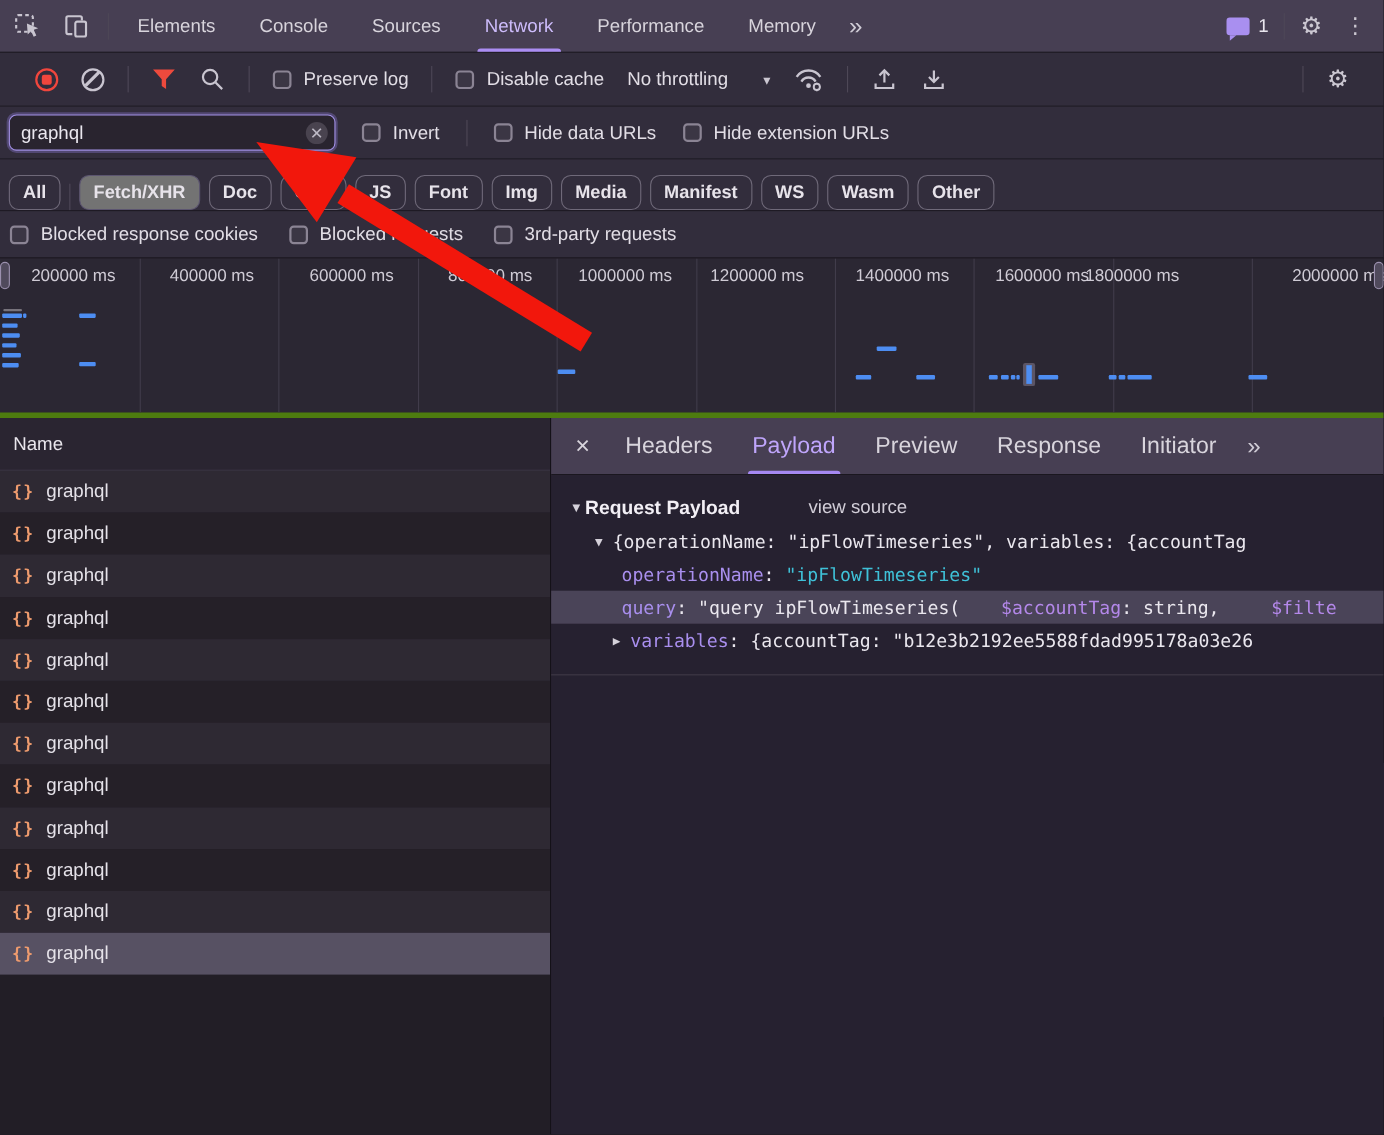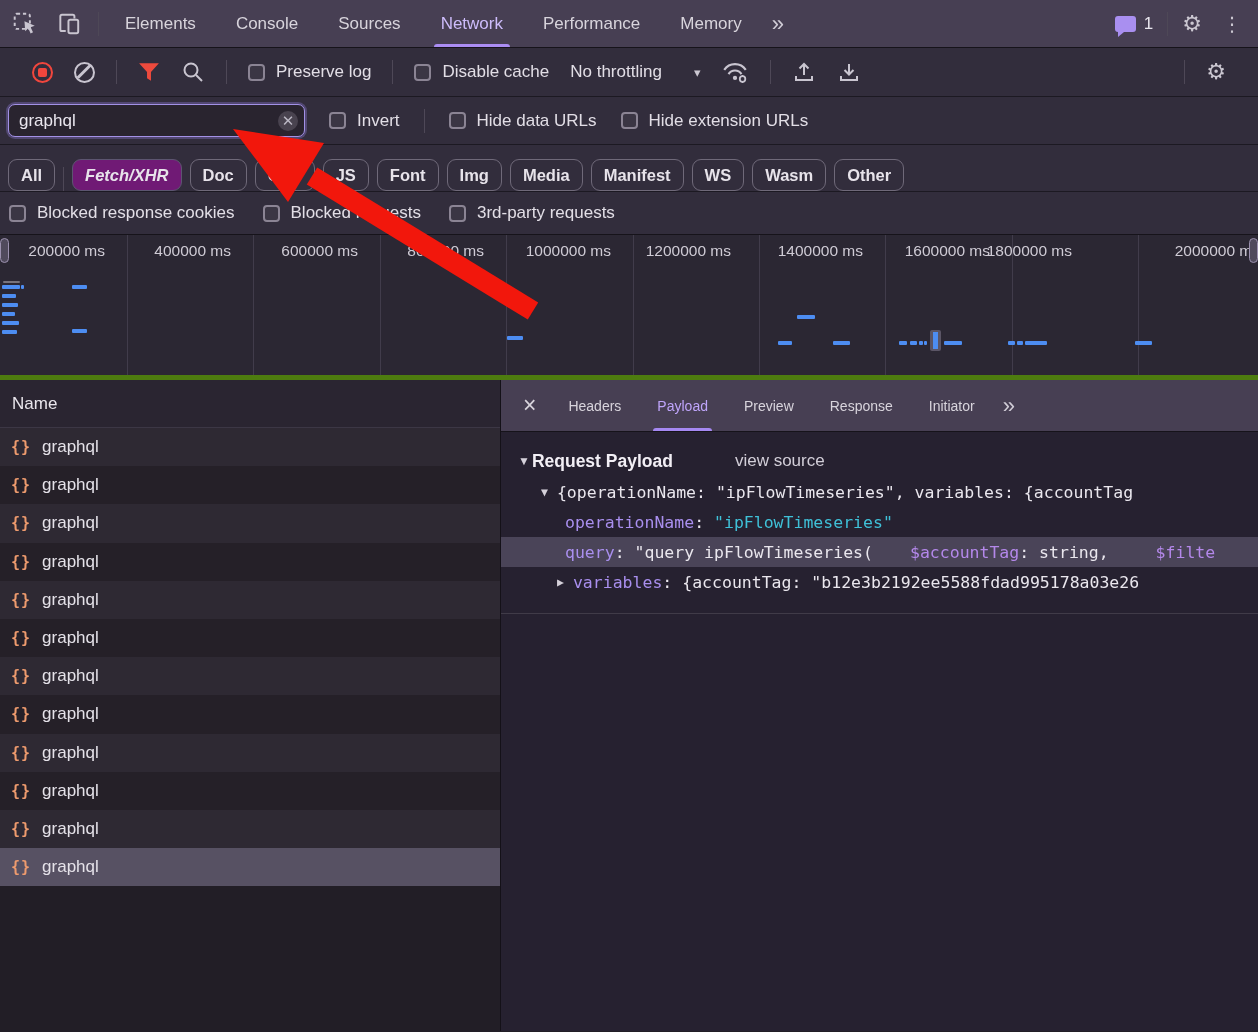--- a/index.html
+++ b/index.html
@@ -55,21 +55,21 @@
   #filter-input { flex:1; background:transparent; border:none; outline:none; color:#eae7ef;
       font-size:17px; font-family:"Liberation Sans",sans-serif; padding:0 8px 0 10px; }
   #filter-clear { width:20px; height:20px; margin-right:6px; border-radius:50%; background:#49434f;
       color:#bcb8c4; font-size:15px; display:flex; align-items:center; justify-content:center; }
 
   
   #chips-row { height:47px; background:#322d3c; display:flex; align-items:flex-end;
                gap:8px; padding:0 8px; border-bottom:1px solid #1c1922; }
   .chip { height:32px; display:flex; align-items:center; padding:0 12px; border:1px solid #6f6979;
           border-radius:9px; font-size:16.5px; color:#e7e3ea; font-weight:bold; }
-  .chip.active { background:#701a75; border-color:#5c5570;font-style:italic; }
+  .chip.active { background:#737373; border-color:#5c5570; }
 
   
   #reqfilters-row { height:43px; background:#322d3c; display:flex; align-items:center;
                     gap:28px; padding:0 9px; border-bottom:1px solid #16131a; }
 
   
   #overview { position:relative; height:145px; background:#2b2733; border-bottom:5px solid #4d7c0f; overflow:hidden; }
   .ov-div { position:absolute; top:0; bottom:0; width:1px; background:#413c4b; }
   .ov-label { position:absolute; top:7px; width:160px; text-align:right; font-size:15.5px; color:#cfcbd5; }
   .ov-bar { position:absolute; border-radius:1px; }
@@ -87,21 +87,21 @@
   .req-row { height:38.2px; display:flex; align-items:center; padding-left:11px; gap:11px; font-size:17px; color:#e5e2e9; }
   .req-row.odd { background:#2e2933; }
   .req-row.even { background:#252028; }
   .req-row.selected { background:#575163; }
   .xhr-ic { font-family:"DejaVu Sans Mono", monospace; font-size:15px; font-weight:bold; color:#ee9b6e; letter-spacing:1px; }
 
   #right-panel { flex:1; background:#262130; display:flex; flex-direction:column; overflow:hidden; }
   #detail-tabs { height:52px; background:#473f53; display:flex; align-items:stretch;
                  padding:0 8px; border-bottom:1px solid #16131a; flex:0 0 52px; }
   #detail-close { display:flex; align-items:center; font-size:23px; color:#d8d4dc; padding:0 14px; }
-  .dtab { position:relative; display:flex; align-items:center; padding:0 4px; margin:0 14px; font-size:14px; color:#d8d4dc; }
+  .dtab { position:relative; display:flex; align-items:center; padding:0 4px; margin:0 14px; font-size:21px; color:#d8d4dc; }
   .dtab.active { color:#bfa5fb; }
   .dtab.active .tab-underline { position:absolute; left:0; right:0; bottom:0; height:3px;
                  background:#a588f2; border-radius:3px 3px 0 0; }
 
   #payload { padding:13px 0 0 0; font-family:"DejaVu Sans Mono", monospace; }
   #payload-header { display:flex; align-items:center; height:32px; padding-left:17px;
                     font-family:"Liberation Sans",sans-serif; }
   #payload-header .tri { font-size:12px; color:#d5d1da; margin-right:2px; }
   #payload-title { font-size:17.5px; font-weight:bold; color:#f2eff5; }
   #view-source { font-size:17px; color:#d2ced8; margin-left:62px; }

